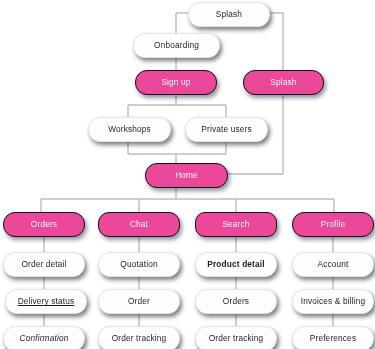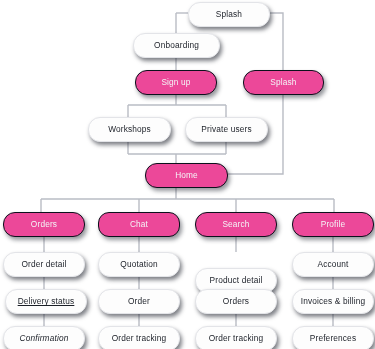--- a/index.html
+++ b/index.html
@@ -126,24 +126,24 @@
     </div>
     <div class="node light" style="left: 98px; top: 252px; width: 82px;">
       <span class="node-label">Quotation</span>
     </div>
     <div class="node light" style="left: 98px; top: 289px; width: 82px;">
       <span class="node-label">Order</span>
     </div>
     <div class="node light" style="left: 98px; top: 326px; width: 82px;">
       <span class="node-label">Order tracking</span>
     </div>
-    <div class="node dark" style="left: 195px; top: 212px; width: 82px;">
+    <div class="node dark" style="left: 195px; top: 212px; width: 82px; border-radius: 10px;">
       <span class="node-label">Search</span>
     </div>
-    <div class="node light" style="left: 195px; top: 268px; width: 82px;">
+    <div class="node light" style="left: 195px; top: 252px; width: 82px; font-weight: bold;">
       <span class="node-label">Product detail</span>
     </div>
     <div class="node light" style="left: 195px; top: 289px; width: 82px;">
       <span class="node-label">Orders</span>
     </div>
     <div class="node light" style="left: 195px; top: 326px; width: 82px;">
       <span class="node-label">Order tracking</span>
     </div>
     <div class="node dark" style="left: 292px; top: 212px; width: 82px;">
       <span class="node-label">Profile</span>

